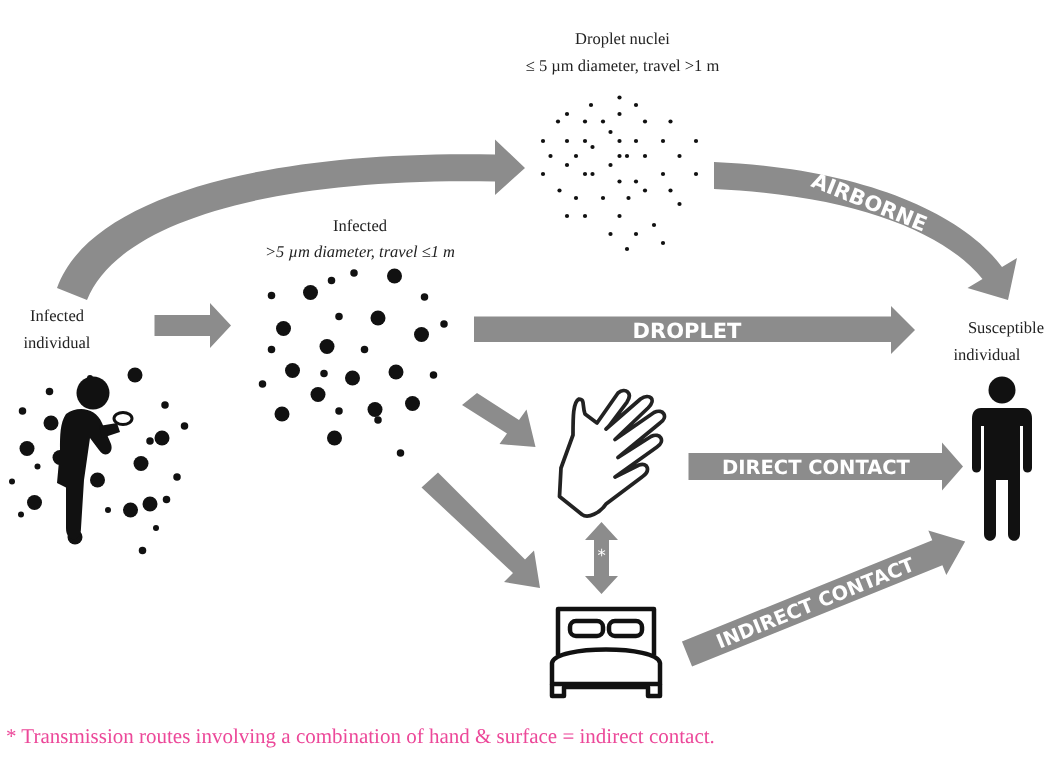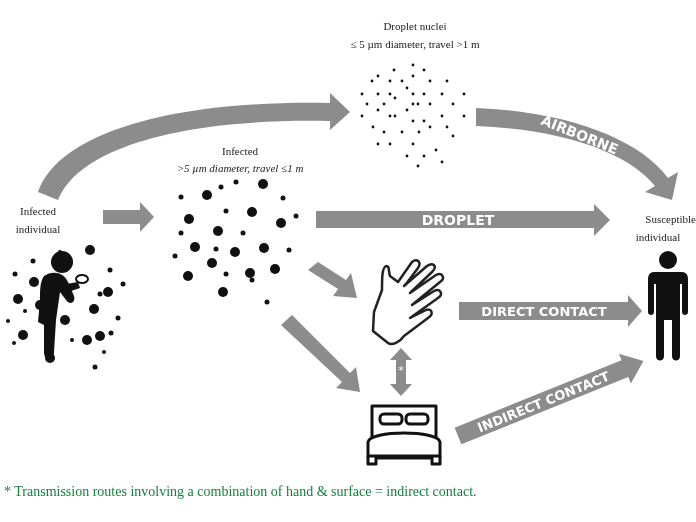--- a/index.html
+++ b/index.html
@@ -1,21 +1,21 @@
 <!DOCTYPE html>
 <html><head>
 <meta charset="utf-8">
 <style>
   html, body { margin:0; padding:0; background:#ffffff; }
   body { width:696px; height:522px; position:relative; overflow:hidden; font-family:"Liberation Serif", serif; color:#222; }
   svg#diagram { position:absolute; left:0; top:0; }
   .lbl { position:absolute; text-align:center; color:#222; }
   .title { font-size:11px; }
   .sub { font-size:11px; }
-  .footnote { position:absolute; left:4px; top:484px; font-size:14px; color:#15803d;text-align:center; }
+  .footnote { position:absolute; left:4px; top:484px; font-size:14px; color:#ec4899;text-align:center; }
   .arrow-text { font-family:"DejaVu Sans", sans-serif; font-weight:bold; fill:#ffffff; }
 </style>
 </head>
 <body>
 
 <svg id="diagram" width="696" height="522" viewBox="0 0 696 522">
 
   <g>
     <path d="M38,192 C60,130 180,100 330,103 L330,93 L350,112 L330,130 L330,121 C190,118 80,145 58,200 Z" fill="#8c8c8c"></path>
   </g>

